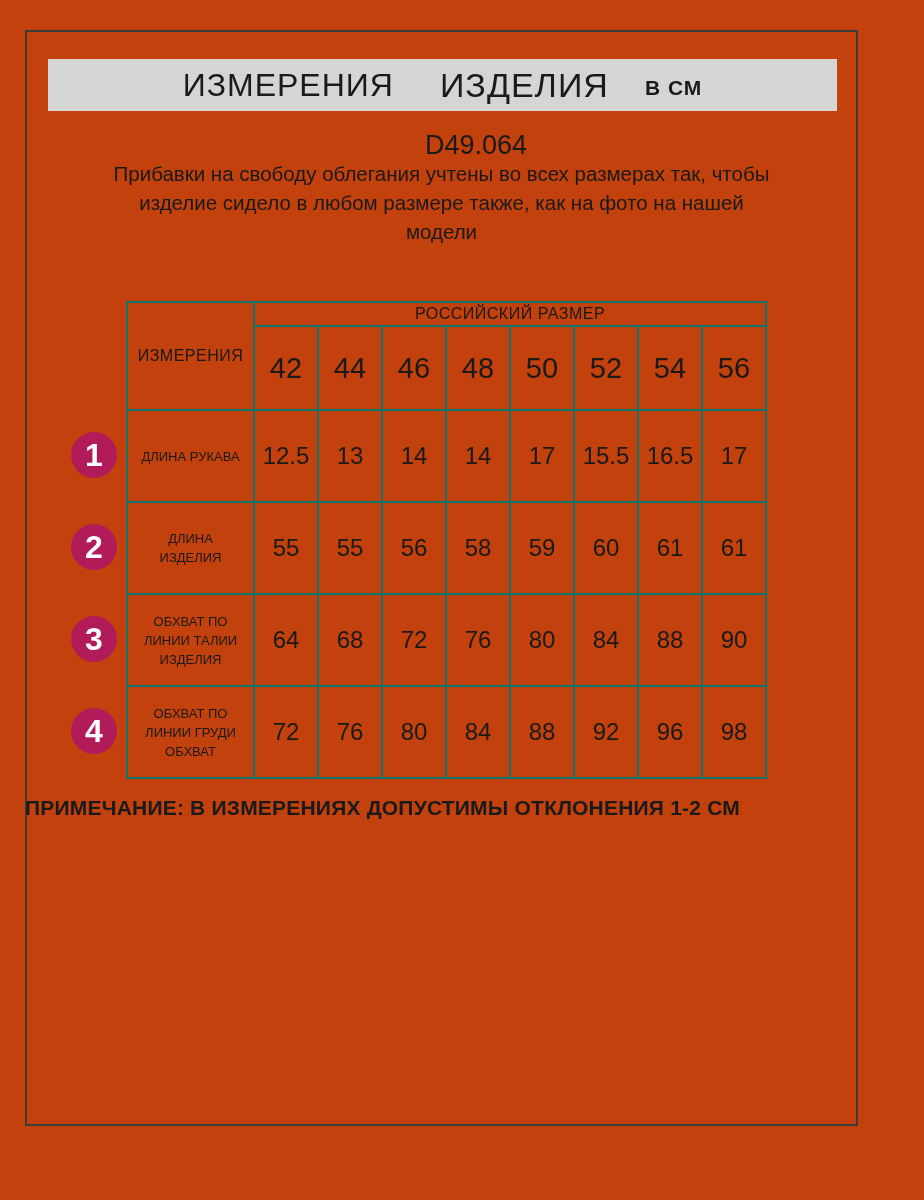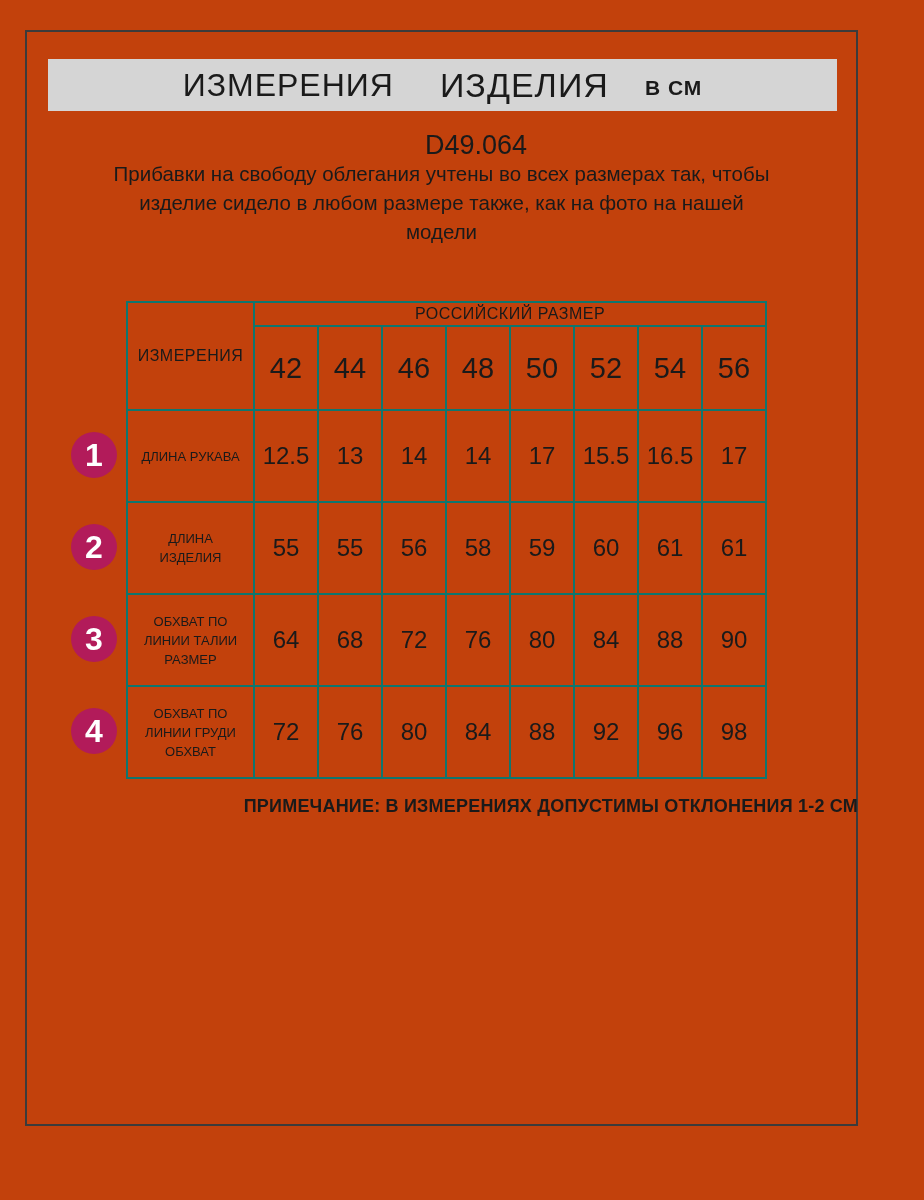--- a/index.html
+++ b/index.html
@@ -46,22 +46,22 @@
   .row-badge{
     position:absolute;left:71px;width:46px;height:46px;border-radius:50%;
     background:#b21b5a;color:#ffffff;display:flex;align-items:center;justify-content:center;
     font-size:32px;font-weight:700;
   }
   .badge-1{top:432px;}
   .badge-2{top:524px;}
   .badge-3{top:616px;}
   .badge-4{top:708px;}
   .note{
-    position:absolute;left:25px;top:796px;width:833px;text-align:right;
-    font-size:18px;font-weight:700;letter-spacing:.2px;
+    position:absolute;left:25px;top:796px;width:833px;text-align:left;
+    font-size:21px;font-weight:700;letter-spacing:.2px;
   }
 </style>
 </head>
 <body>
 
 <div class="page">
   <div class="page-border"></div>
 
   <div class="header-bar">
     <span class="title-regular">ИЗМЕРЕНИЯ</span>
@@ -120,21 +120,21 @@
         <td class="cell-val">55</td>
         <td class="cell-val">55</td>
         <td class="cell-val">56</td>
         <td class="cell-val">58</td>
         <td class="cell-val">59</td>
         <td class="cell-val">60</td>
         <td class="cell-val">61</td>
         <td class="cell-val">61</td>
       </tr>
       <tr class="tr-data">
-        <td class="cell-label">ОБХВАТ ПО ЛИНИИ ТАЛИИ РАЗМЕР</td>
+        <td class="cell-label">ОБХВАТ ПО ЛИНИИ ТАЛИИ ИЗДЕЛИЯ</td>
         <td class="cell-val">64</td>
         <td class="cell-val">68</td>
         <td class="cell-val">72</td>
         <td class="cell-val">76</td>
         <td class="cell-val">80</td>
         <td class="cell-val">84</td>
         <td class="cell-val">88</td>
         <td class="cell-val">90</td>
       </tr>
       <tr class="tr-data">

